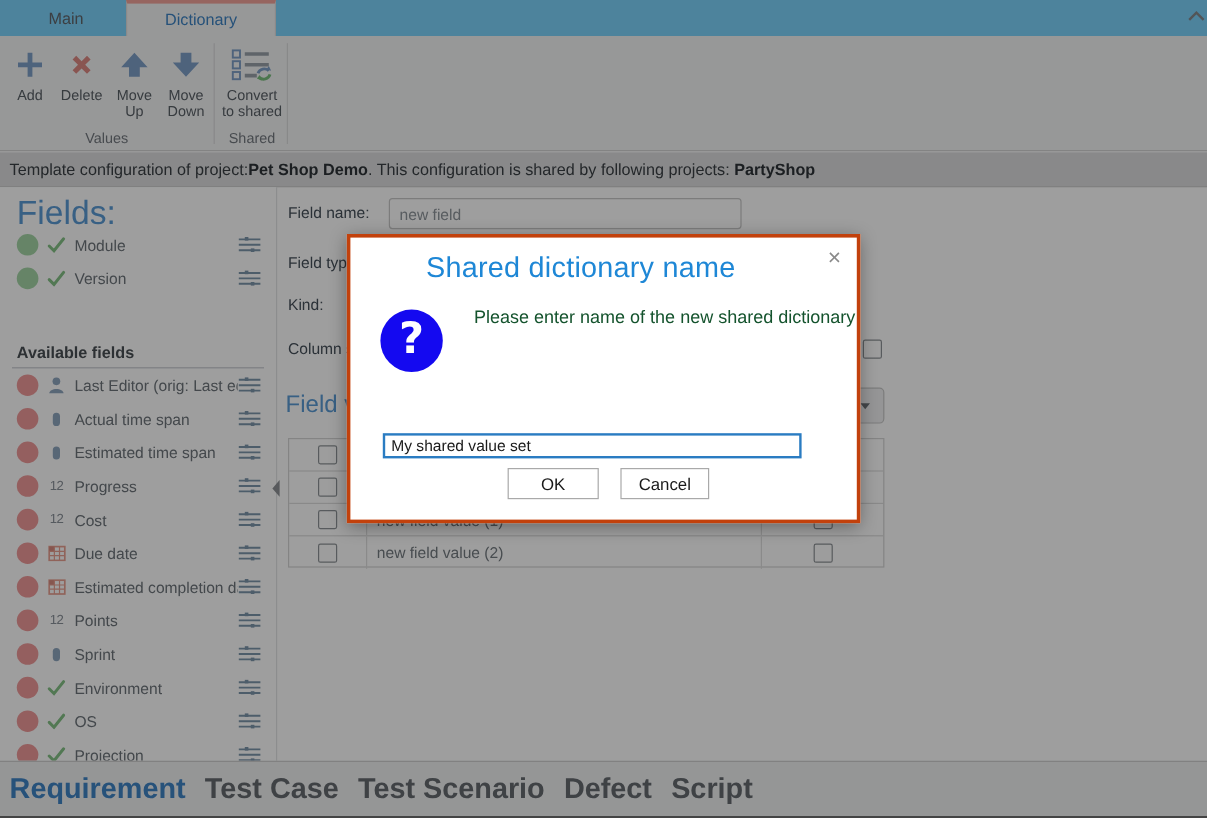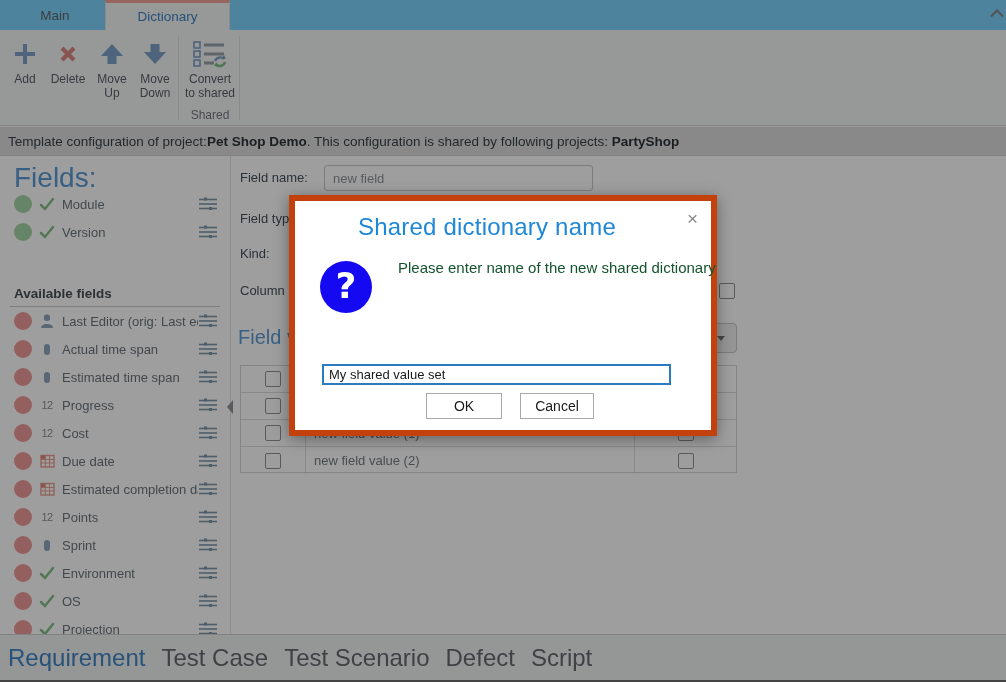--- a/index.html
+++ b/index.html
@@ -68,26 +68,26 @@
   .gc1{position:absolute;left:0;top:0;width:65px;height:100%;border-right:1px solid #DFDFDF;box-sizing:border-box;}
   .gc3{position:absolute;left:393px;top:0;width:102px;height:100%;border-left:1px solid #DFDFDF;box-sizing:border-box;}
   .gtext{position:absolute;left:73px;top:0;height:100%;display:flex;align-items:center;
          font-size:13px;color:#757C82;white-space:nowrap;}
   .gcheck{position:absolute;left:50%;top:50%;transform:translate(-50%,-50%);width:16px;height:16px;
           box-sizing:border-box;border:1px solid #8F9498;border-radius:2px;background:#FEFEFE;}
   
   .bottombar{position:absolute;left:0;top:634px;width:1006px;height:48px;background:#F1F2F3;
              border-top:1px solid #D0D0D0;border-bottom:2px solid #6E6E6E;box-sizing:border-box;
              display:flex;align-items:center;padding-left:8px;gap:16px;}
-  .btab{font-size:24px;font-weight:400;color:#666B70;white-space:nowrap;cursor:default;}
+  .btab{font-size:24px;font-weight:700;color:#666B70;white-space:nowrap;cursor:default;}
   .btab.active{color:#4085C6;}
   
   .overlay{position:absolute;left:0;top:0;width:1006px;height:682px;background:rgba(0,0,0,0.38);z-index:50;}
   .dialog{position:absolute;left:289px;top:195px;width:428px;height:241px;background:#FFFFFF;
-          border:6px solid #c2410c;box-sizing:border-box;z-index:60;
+          border:3px solid #c2410c;box-sizing:border-box;z-index:60;
           box-shadow:0 3px 14px rgba(0,0,0,0.38);}
   .dlg-title{position:absolute;left:0;top:12px;width:384px;text-align:center;font-size:24px;
              font-weight:400;color:#1E87D6;letter-spacing:0.2px;}
   .dlg-close{position:absolute;top:8px;right:13px;font-size:19px;color:#8A8A8A;line-height:20px;cursor:default;}
   .qicon{position:absolute;left:25px;top:60px;width:52px;height:52px;border-radius:50%;background:#1409F0;
          display:flex;align-items:center;justify-content:center;}
   .qmark{color:#FFFFFF;font-size:36px;font-weight:bold;font-family:"DejaVu Sans",sans-serif;
          line-height:52px;transform:translateY(-1px);}
   .dlg-msg{position:absolute;left:103px;top:58px;font-size:15px;color:#14532d;white-space:nowrap;}
   .dlg-input{position:absolute;left:27px;top:163px;width:349px;height:21px;box-sizing:border-box;
@@ -172,20 +172,21 @@
           <path d="M30 18 34 19 32 15z" fill="#7FA0C8"></path>
           <path d="M26 27 22 25.5 24.5 22.5z" fill="#7BBF7F"></path>
         </svg>
       </span>
       <div class="rlab">
           <div>Convert</div>
           <div>to shared</div>
         </div>
     </div>
     <div class="rsep" style="left:239px;"></div>
+    <div class="rgroup" style="left:0;width:178px;">Values</div>
     <div class="rgroup" style="left:182px;width:56px;">Shared</div>
   </div>
 
   <div class="statusbar">
     <span>Template configuration of project:</span>
       <b>Pet Shop Demo</b>
       <span style="white-space:pre;">. This configuration is shared by following projects: </span>
       <b>PartyShop</b>
   </div>
 
@@ -444,21 +445,21 @@
             </svg>
           </span>
       </div>
     </div>
   </div>
 
   <div class="splitter"></div>
   <div class="split-arrow"></div>
 
   <div class="flabel" style="left:240px;top:170px;">Field name:</div>
-  <input class="textbox" style="left: 324px; top: 165px; width: 269px; height: 26px;" value="new field">
+  <input class="textbox" style="left: 324px; top: 165px; width: 294px; height: 26px;" value="new field">
   <div class="flabel" style="left:240px;top:211px;">Field type:</div>
   <div class="flabel" style="left:240px;top:246px;">Kind:</div>
   <div class="flabel" style="left:240px;top:283px;">Column span:</div>
   <div class="checkbox" style="left:719px;top:283px;"></div>
 
   <div class="vheader">Field values</div>
   <div class="combo">
     <span class="combo-arrow"></span>
   </div>
 

